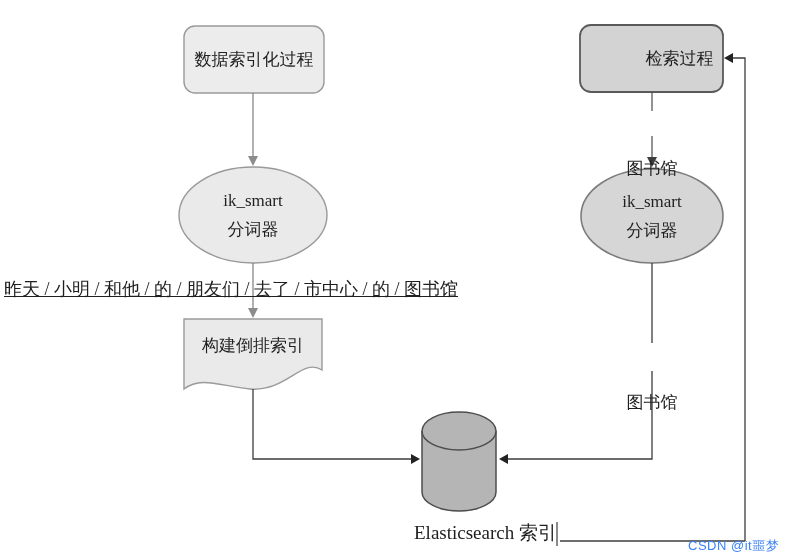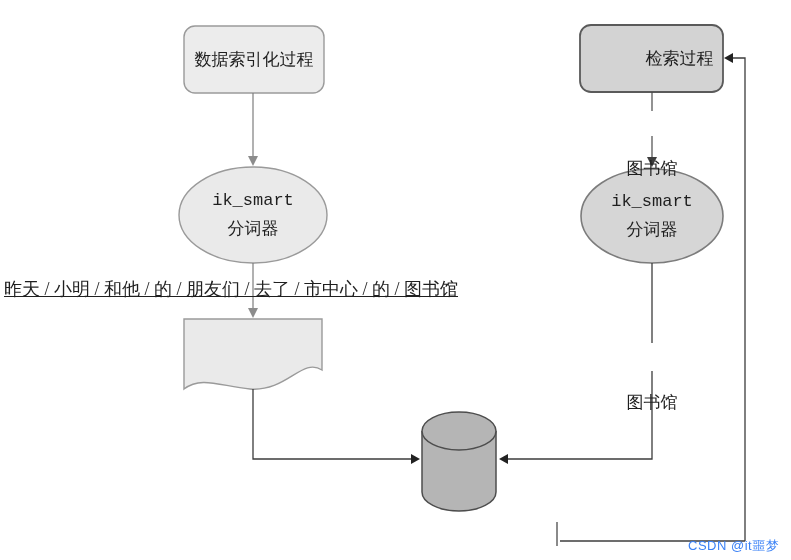--- a/index.html
+++ b/index.html
@@ -4,21 +4,21 @@
 <style>
   html,body{margin:0;padding:0;background:#fff;}
   #diagram{
     position:relative;width:791px;height:560px;background:#ffffff;overflow:hidden;
     font-family:"Liberation Serif","DejaVu Serif",serif;color:#1f1f1f;
   }
   #connector-layer{position:absolute;left:0;top:0;width:791px;height:560px;}
   .label{position:absolute;white-space:nowrap;}
   .node-label{display:flex;align-items:center;justify-content:center;text-align:left;}
   .box-title{position:absolute;font-size:17px;}
-  .ellipse-label{position:absolute;text-align:center;font-size:17px;line-height:29px;font-family:Liberation Mono, monospace;}
+  .ellipse-label{position:absolute;text-align:center;font-size:17px;line-height:29px;}
   .flow-text{font-size:19px;}
   .token-text{font-size:18px;text-decoration:underline;}
   .term-label{position:absolute;width:100px;text-align:center;font-size:17px;margin-top:44px;}
   .es-label{font-size:19px;}
   .watermark{font-size:13px;color:#3b82f6;letter-spacing:0.5px;
     font-family:"Liberation Sans","DejaVu Sans",sans-serif;}
 </style>
 </head>
 <body>
 
@@ -65,28 +65,30 @@
   <div class="label node-label box-title" style="left:184px;top:26px;width:140px;height:67px;">数据索引化过程</div>
 
 
   <div class="ellipse-label" style="left:179px;top:186px;width:148px;">
     <div>ik_smart</div>
     <div>分词器</div>
   </div>
 
   <div class="label token-text" style="left:4px;top:277px;">昨天 / 小明 / 和他 / 的 / 朋友们 / 去了 / 市中心 / 的 / 图书馆</div>
 
+  <div class="label node-label box-title" style="left:184px;top:325px;width:138px;height:40px;">构建倒排索引</div>
 
   <div class="label node-label box-title" style="left:580px;top:25px;width:143px;height:67px;margin-left:28px;">检索过程</div>
 
   <div class="term-label" style="left:602px;top:113px;">图书馆</div>
 
   <div class="ellipse-label" style="left:578px;top:187px;width:148px;">
     <div>ik_smart</div>
     <div>分词器</div>
   </div>
 
   <div class="term-label" style="left:602px;top:347px;">图书馆</div>
 
+  <div class="label es-label" style="left:414px;top:520px;">Elasticsearch 索引</div>
 
   <div class="label watermark" style="left:688px;top:537px;">CSDN @it噩梦</div>
 
 </div>
 
 </body></html>

